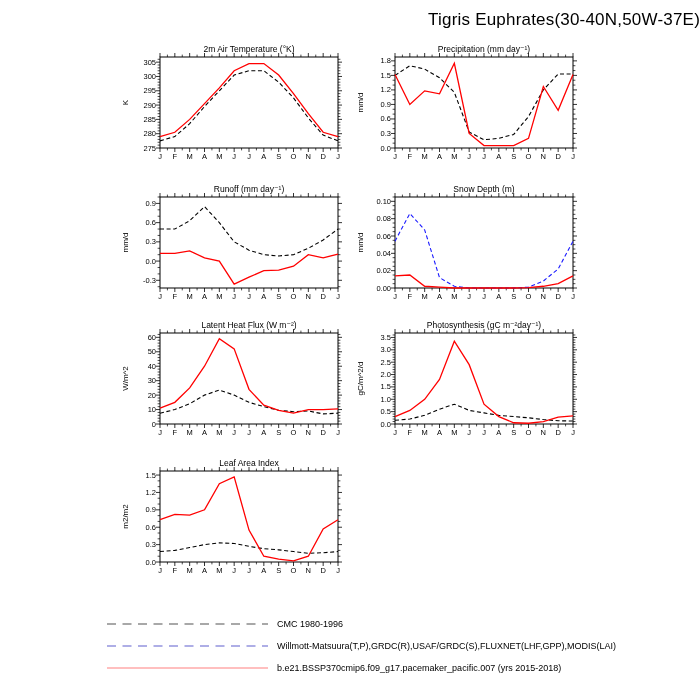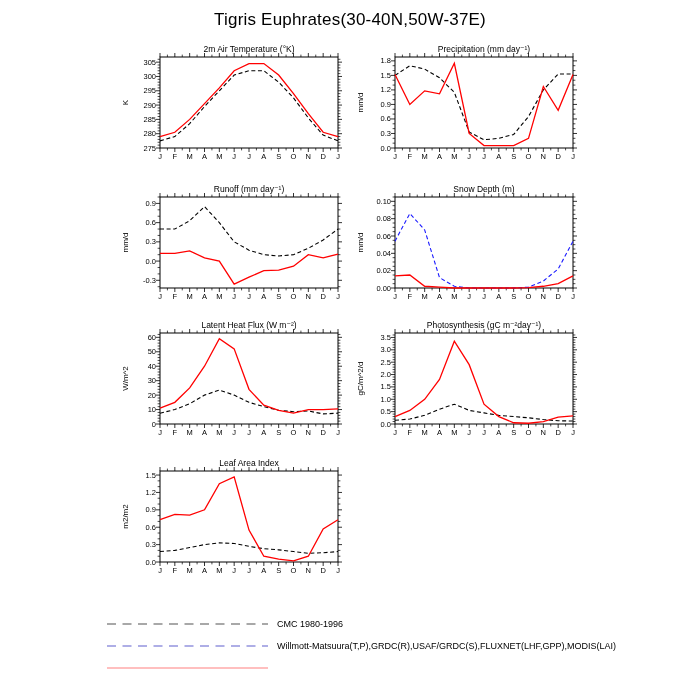--- a/index.html
+++ b/index.html
@@ -1,18 +1,18 @@
 <!DOCTYPE html>
 <html><head>
 <meta charset="utf-8">
 <style>
   html,body{margin:0;padding:0;background:#ffffff;}
   .canvas{position:relative;width:700px;height:700px;background:#ffffff;overflow:hidden;
           font-family:"Liberation Sans","DejaVu Sans",sans-serif;color:#000;}
-  .main-title{position:absolute;top:10px;left:0;width:700px;text-align:center;
+  .main-title{position:absolute;top:10px;left:0;width:700px;text-align:right;
               font-size:17px;letter-spacing:0.2px;}
   svg.chart{position:absolute;}
   svg text{font-family:"Liberation Sans","DejaVu Sans",sans-serif;fill:#000;}
   .legend{position:absolute;left:0;top:16px;width:660px;height:700px;pointer-events:none;}
   .legend-row{position:absolute;left:107px;display:flex;align-items:center;height:14px;}
   .legend-row .swatch{display:block;}
   .legend-row .lab{font-size:9px;margin-left:9px;white-space:nowrap;}
 </style>
 </head>
 <body>
@@ -913,15 +913,16 @@
     <div class="legend-row" style="top:623px">
       <svg class="swatch" width="161" height="14">
           <line x1="0" y1="7" x2="161" y2="7" stroke="#aeaee6" stroke-width="2.2" stroke-dasharray="9,6.5"></line>
         </svg>
       <span class="lab">Willmott-Matsuura(T,P),GRDC(R),USAF/GRDC(S),FLUXNET(LHF,GPP),MODIS(LAI)</span>
     </div>
     <div class="legend-row" style="top:645px">
       <svg class="swatch" width="161" height="14">
           <line x1="0" y1="7" x2="161" y2="7" stroke="#ffaaaa" stroke-width="1.5"></line>
         </svg>
+      <span class="lab">b.e21.BSSP370cmip6.f09_g17.pacemaker_pacific.007 (yrs 2015-2018)</span>
     </div>
   </div>
 </div>
 
 </body></html>

